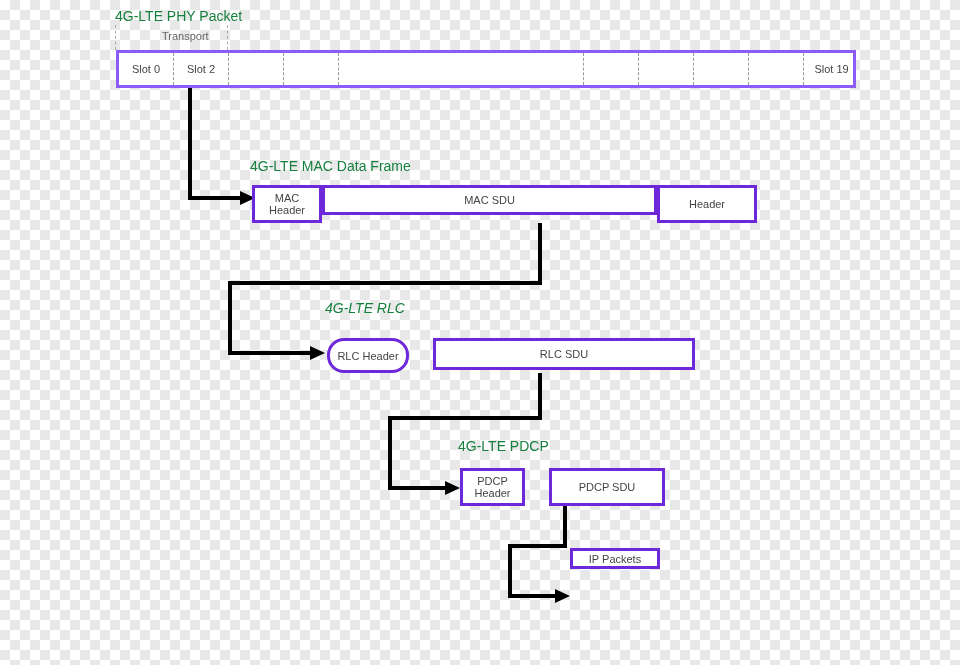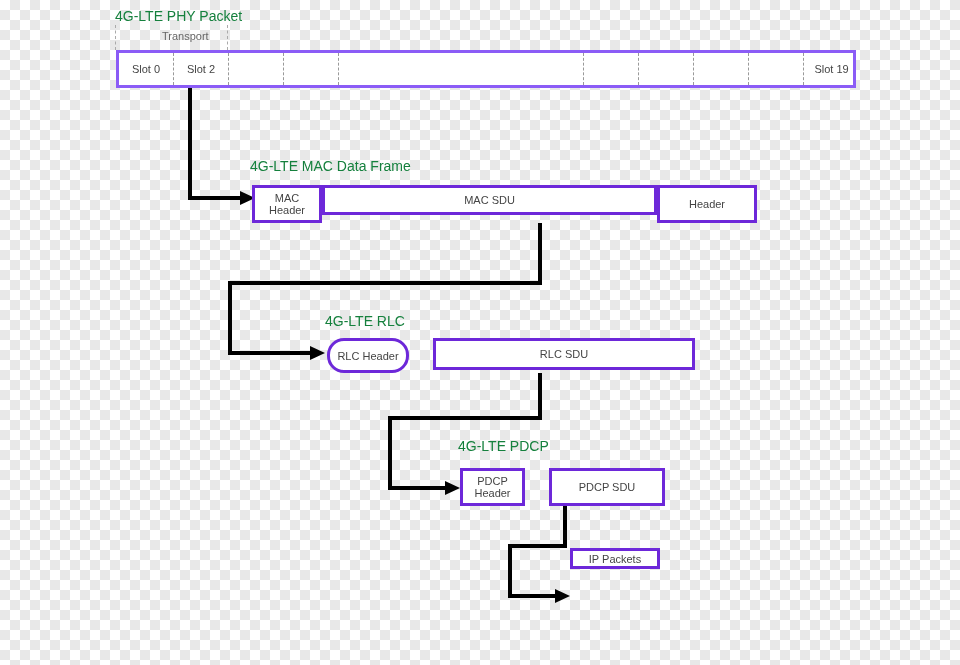--- a/index.html
+++ b/index.html
@@ -85,21 +85,21 @@
 <div class="abs box" style="left:252px; top:185px; width:70px; height:38px; white-space:pre-line;">MAC
 Header</div>
 <div class="abs box" style="left:322px; top:185px; width:335px; height:30px;">MAC SDU</div>
 <div class="abs box" style="left:657px; top:185px; width:100px; height:38px;">Header</div>
 
 <svg class="abs" style="left:210px; top:223px; width:350px; height:150px;">
   <path d="M 330 0 L 330 60 L 20 60 L 20 130 L 100 130" stroke="black" stroke-width="4" fill="none"></path>
   <polygon points="100,123 115,130 100,137" fill="black"></polygon>
 </svg>
 
-<div class="abs title" style="left:325px; top:313px;">4G-LTE RLC</div>
+<div class="abs title" style="left:325px; top:300px;font-style:italic;">4G-LTE RLC</div>
 
 <div class="abs box" style="left:327px; top:338px; width:82px; height:35px;border-radius:17px;">RLC Header</div>
 <div class="abs box" style="left:433px; top:338px; width:262px; height:32px;">RLC SDU</div>
 
 <svg class="abs" style="left:370px; top:373px; width:200px; height:130px;">
   <path d="M 170 0 L 170 45 L 20 45 L 20 115 L 75 115" stroke="black" stroke-width="4" fill="none"></path>
   <polygon points="75,108 90,115 75,122" fill="black"></polygon>
 </svg>
 
 <div class="abs title" style="left:458px; top:438px;">4G-LTE PDCP</div>

